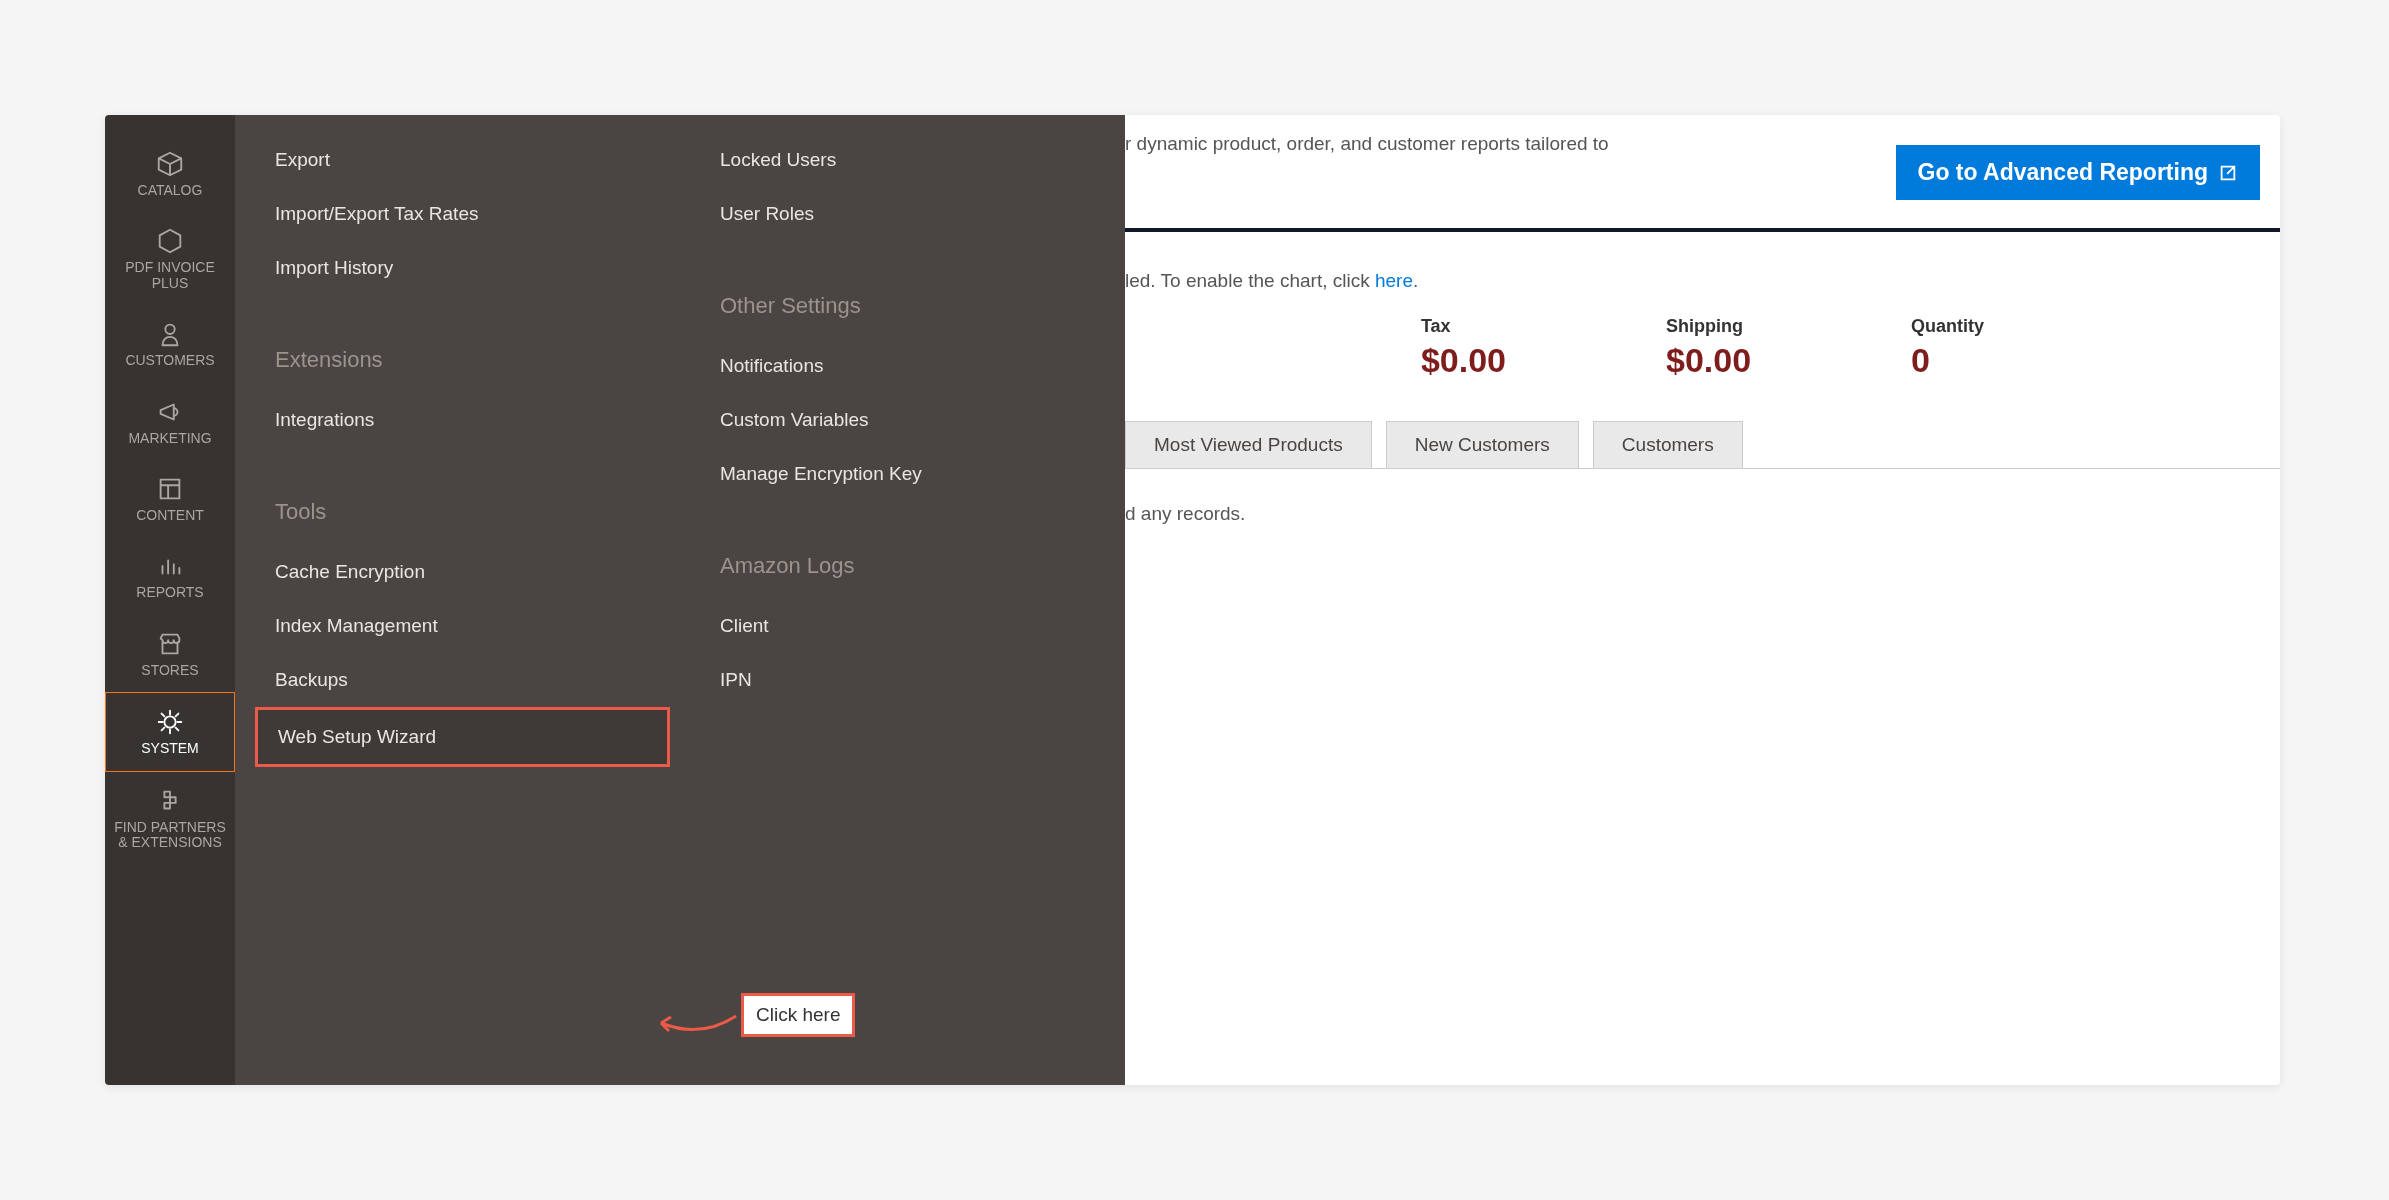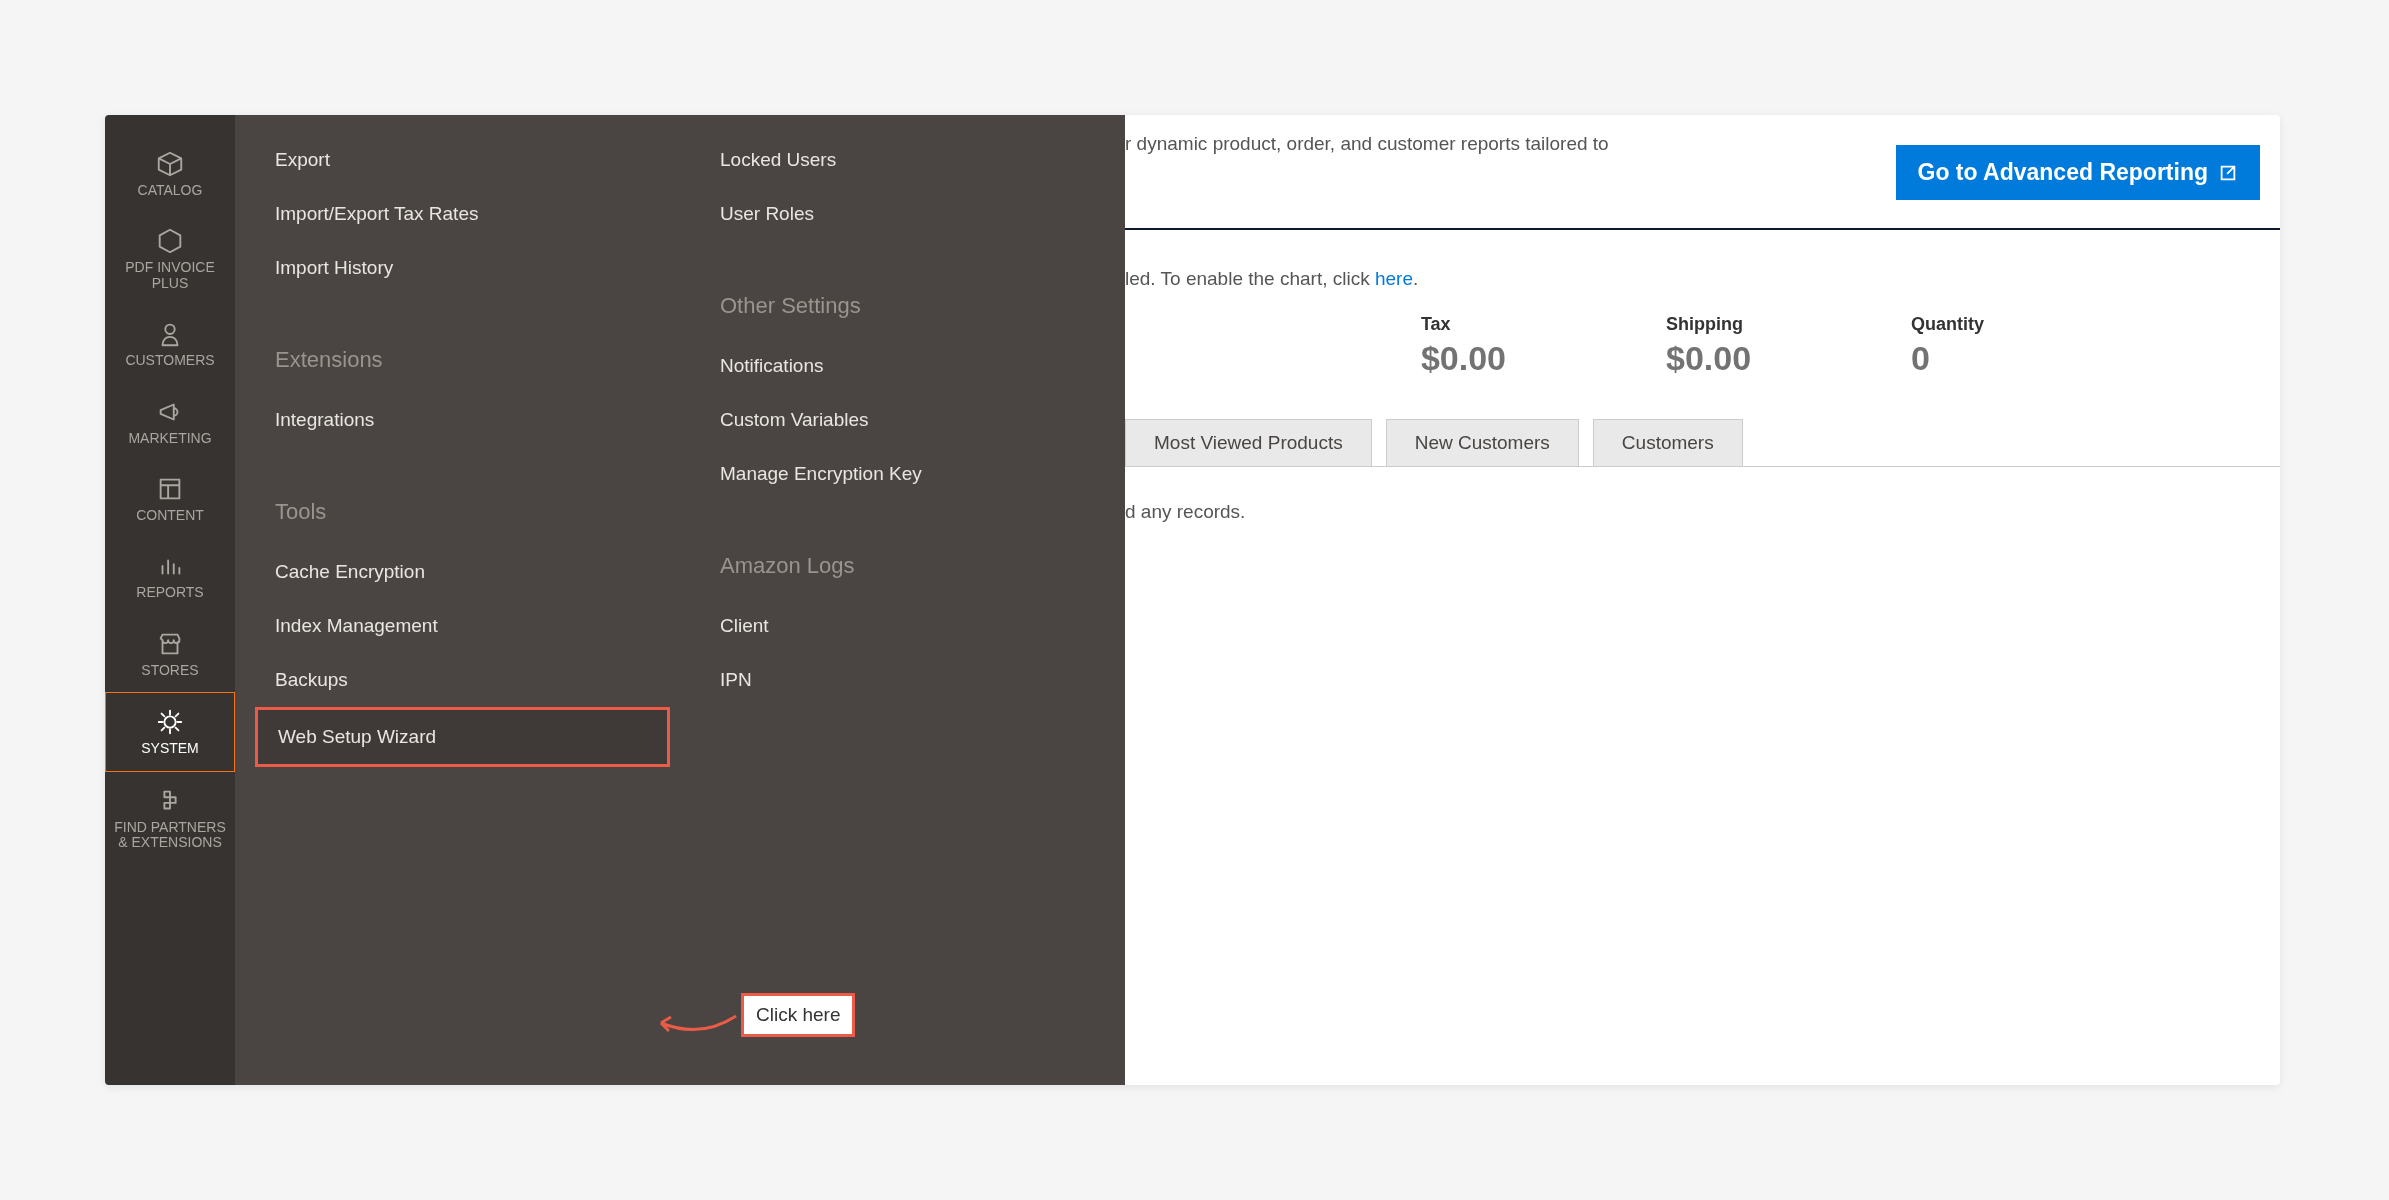--- a/index.html
+++ b/index.html
@@ -84,21 +84,21 @@
   .content {
     position: absolute;
     left: 1020px; top: 0; right: 0;
     padding: 0;
   }
   .topbar {
     display: flex;
     align-items: flex-start;
     justify-content: space-between;
     padding: 14px 20px 28px 0;
-    border-bottom: 2px solid #0f172a;
+    border-bottom: 4px solid #0f172a;
   }
   .top-text {
     color: #555;
     font-size: 19px;
     padding-top: 4px;
   }
   .adv-btn {
     background: #007bdb;
     color: #fff;
     font-size: 23px;
@@ -117,21 +117,21 @@
   }
   .chart-msg a { color: #007bdb; text-decoration: none; cursor: pointer; }
   .stats {
     display: flex;
     gap: 160px;
     padding-bottom: 40px;
     justify-content: center;
   }
   .stat { }
   .stat-label { color: #333; font-size: 18px; font-weight: 600; margin-bottom: 4px; }
-  .stat-value { color: #737373; font-size: 34px; font-weight: 600; }
+  .stat-value { color: #7f1d1d; font-size: 34px; font-weight: 600; }
   .tabs-row {
     display: flex;
     border-bottom: 1px solid #ccc;
   }
   .tab {
     background: #e9e9e9;
     border: 1px solid #ccc;
     padding: 12px 28px;
     font-size: 19px;
     color: #4a4542;

